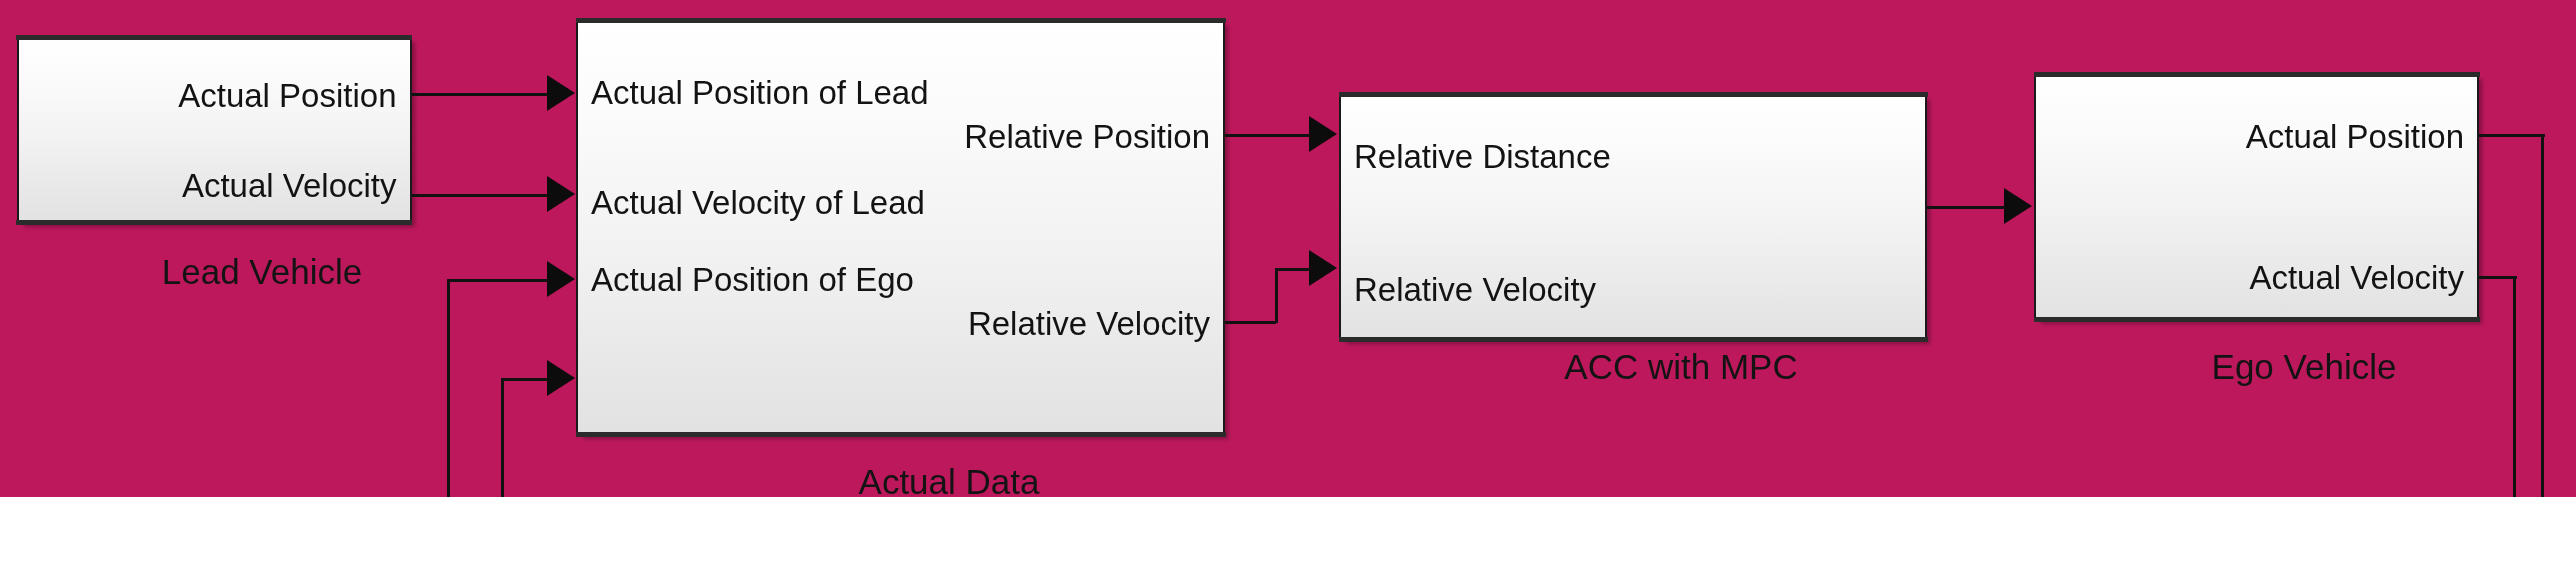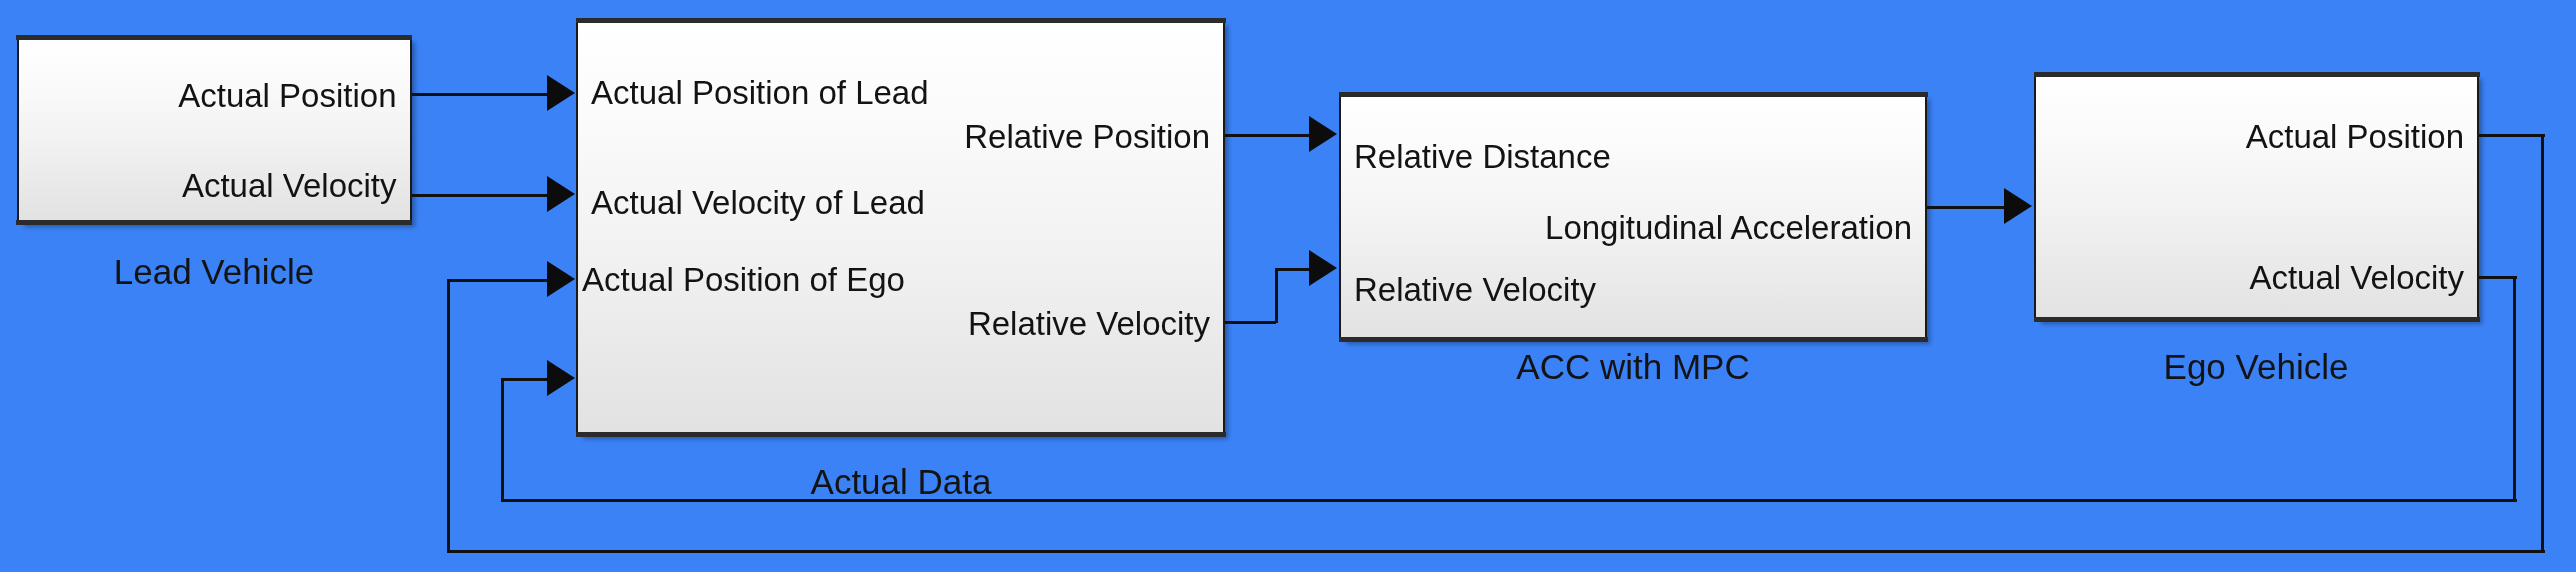--- a/index.html
+++ b/index.html
@@ -4,22 +4,22 @@
 <title>Adaptive Cruise Control Simulink Block Diagram</title>
 <style>
   html,body{margin:0;padding:0;background:#ffffff;}
   body{
     font-family:"Liberation Sans", sans-serif;
     -webkit-font-smoothing:antialiased;
   }
   #canvas{
     position:relative;
     width:2576px;
-    height:572px;
-    background:#3b82f6;
+    height:497px;
+    background:#be185d;
     overflow:hidden;
   }
 
   
   .block{
     position:absolute;
     box-sizing:border-box;
     border:2.5px solid #1a1a1a;
     background:linear-gradient(to bottom,#ffffff 0%,#fbfbfb 22%,#f2f2f2 55%,#e6e6e6 88%,#e2e2e2 100%);
     box-shadow:5.8px 5.8px 4.1px -1.6px rgba(0,0,0,0.30);
@@ -48,20 +48,21 @@
   .port-label.out{ text-align:right; }
 
   .block-name{
     position:absolute;
     font-size:35px;
     line-height:1;
     color:#131313;
     white-space:nowrap;
     text-align:center;
     transform:translateX(-50%);
+    margin-left:48px;
   }
 
   
   .wire-h{
     position:absolute;
     height:0;
     border-top:3.3px solid #111111;
   }
   .wire-v{
     position:absolute;
@@ -85,28 +86,27 @@
   <div class="block" id="blk-lead" style="left:16.5px;top:35px;width:395px;height:189px;">
     <div class="port-label out" style="right:13px;top:58px;">Actual Position</div>
     <div class="port-label out" style="right:13px;top:148px;">Actual Velocity</div>
   </div>
   <div class="block-name" style="left:214px;top:254px;">Lead Vehicle</div>
 
   <div class="block" id="blk-sensed" style="left:576px;top:18px;width:649px;height:418px;">
     <div class="port-label in" style="left:13px;top:72px;">Actual Position of Lead</div>
     <div class="port-label out" style="right:13px;top:116px;">Relative Position</div>
     <div class="port-label in" style="left:13px;top:182px;">Actual Velocity of Lead</div>
-    <div class="port-label in" style="left:4px;top:259px;">Actual Position of Ego</div>
+    <div class="port-label in" style="left:13px;top:259px;">Actual Position of Ego</div>
     <div class="port-label out" style="right:13px;top:303px;">Relative Velocity</div>
   </div>
   <div class="block-name" style="left:901px;top:464px;">Actual Data</div>
 
   <div class="block" id="blk-acc" style="left:1339px;top:72px;width:588px;height:249px;margin-top:20px;">
     <div class="port-label in" style="left:13px;top:62px;">Relative Distance</div>
-    <div class="port-label out" style="right:13px;top:133px;">Longitudinal Acceleration</div>
     <div class="port-label in" style="left:13px;top:195px;">Relative Velocity</div>
   </div>
   <div class="block-name" style="left:1633px;top:349px;">ACC with MPC</div>
 
   <div class="block" id="blk-ego" style="left:2034px;top:72px;width:445px;height:249px;">
     <div class="port-label out" style="right:13px;top:62px;">Actual Position</div>
     <div class="port-label out" style="right:13px;top:203px;">Actual Velocity</div>
   </div>
   <div class="block-name" style="left:2256px;top:349px;">Ego Vehicle</div>
 

